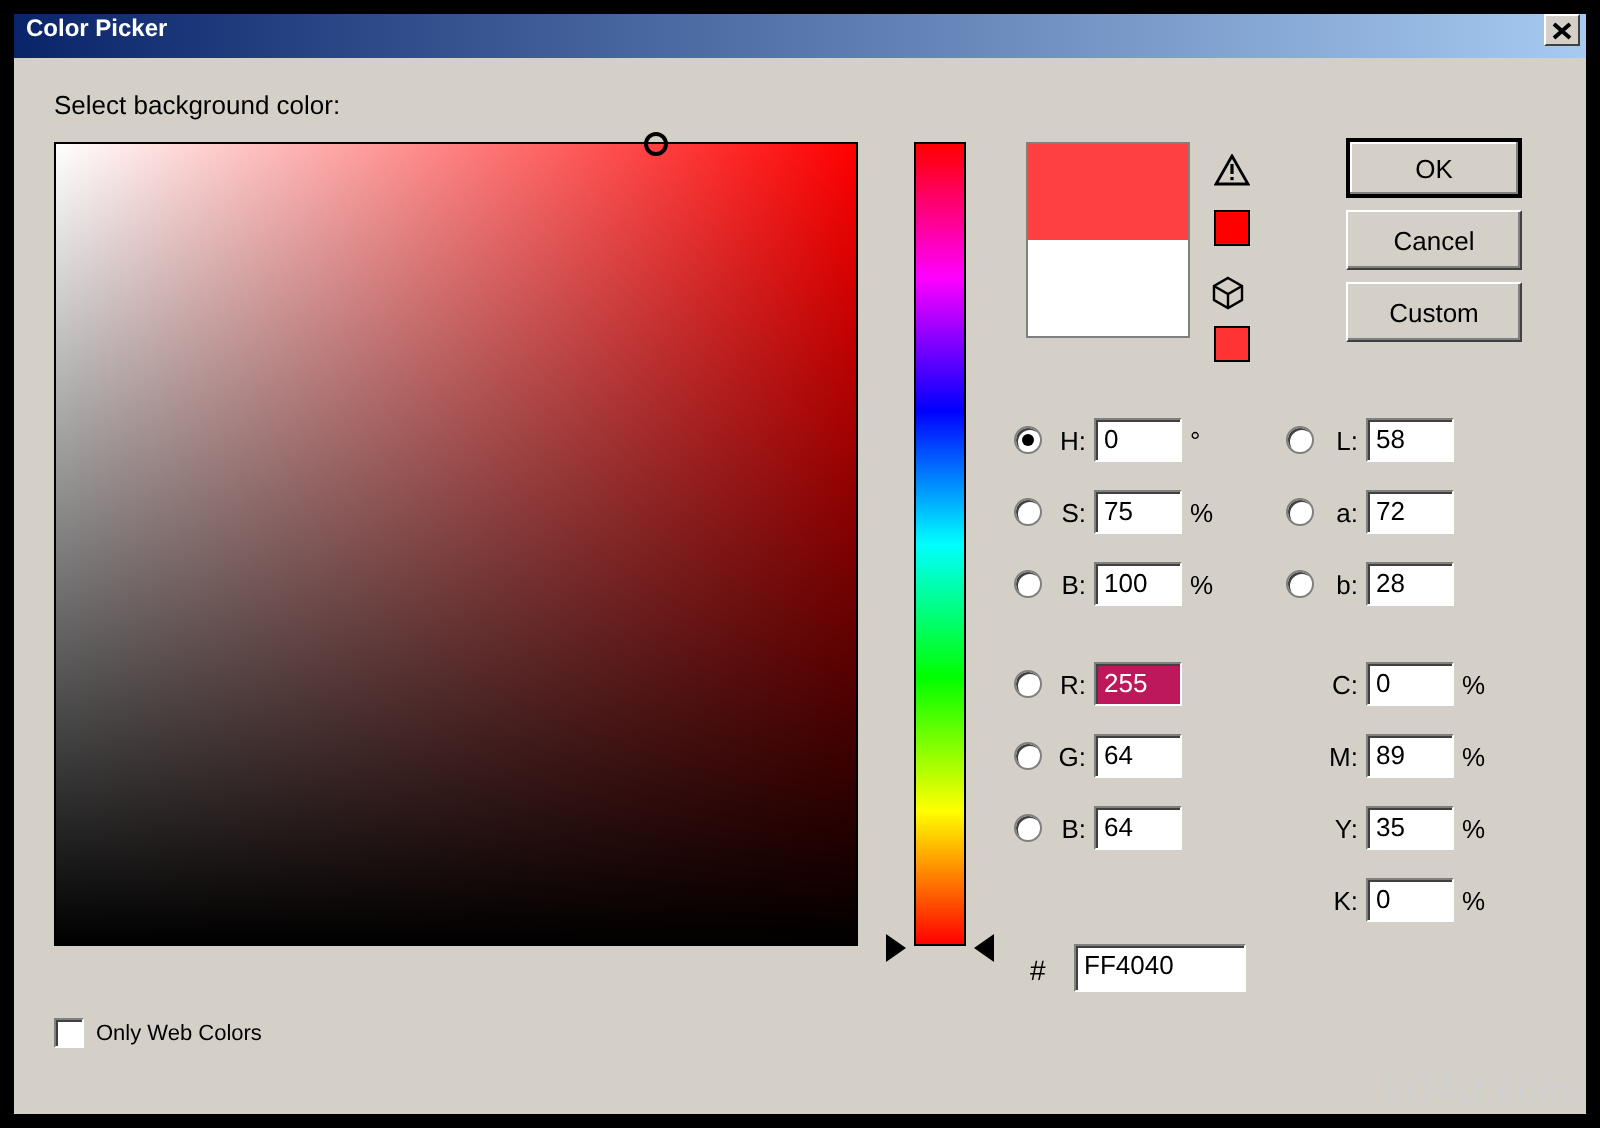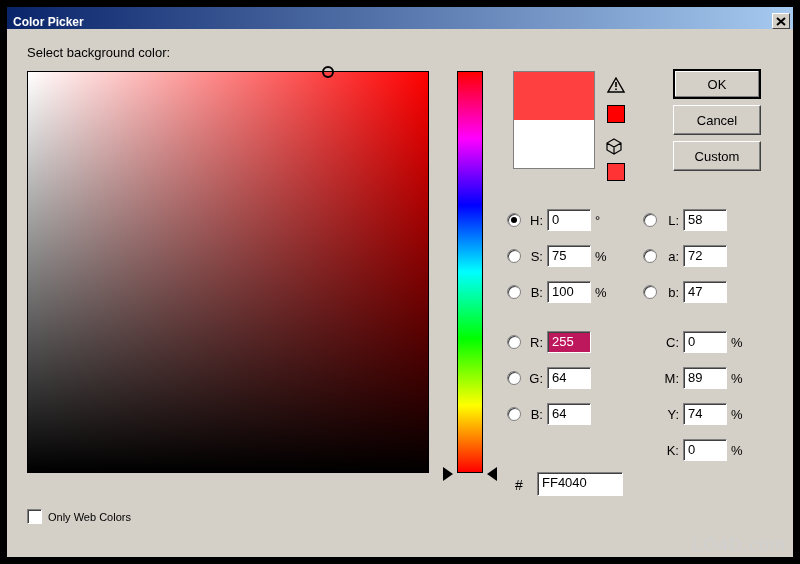--- a/index.html
+++ b/index.html
@@ -19,21 +19,21 @@
     top: 6px;
     width: 788px;
     height: 552px;
     background: #d4d0c8;
     border: 1px solid #000;
   }
   .titlebar {
     height: 22px;
     background: linear-gradient(to right, #0a246a, #a6caf0);
     display: flex;
-    align-items: flex-end;
+    align-items: flex-start;
     padding: 0 3px 0 6px;
     color: #fff;
     font-weight: bold;
     font-size: 12px;
   }
   .titlebar .title { flex: 1; }
   .close-btn {
     width: 18px;
     height: 16px;
     background: #d4d0c8;
@@ -331,36 +331,36 @@
     </div>
     <div class="channel-row" style="left:636px; top:214px;">
       <span class="radio"></span>
       <span class="chlabel">a:</span>
       <span class="num-input">72</span>
       <span class="unit"></span>
     </div>
     <div class="channel-row" style="left:636px; top:250px;">
       <span class="radio"></span>
       <span class="chlabel">b:</span>
-      <span class="num-input">47</span>
+      <span class="num-input">28</span>
       <span class="unit"></span>
     </div>
     <div class="channel-row" style="left:650px; top:300px;">
       <span class="chlabel wide">C:</span>
       <span class="num-input">0</span>
       <span class="unit">%</span>
     </div>
     <div class="channel-row" style="left:650px; top:336px;">
       <span class="chlabel wide">M:</span>
       <span class="num-input">89</span>
       <span class="unit">%</span>
     </div>
     <div class="channel-row" style="left:650px; top:372px;">
       <span class="chlabel wide">Y:</span>
-      <span class="num-input">74</span>
+      <span class="num-input">35</span>
       <span class="unit">%</span>
     </div>
     <div class="channel-row" style="left:650px; top:408px;">
       <span class="chlabel wide">K:</span>
       <span class="num-input">0</span>
       <span class="unit">%</span>
     </div>
 
     <span class="hex-hash">#</span>
     <span class="num-input hex-input">FF4040</span>

